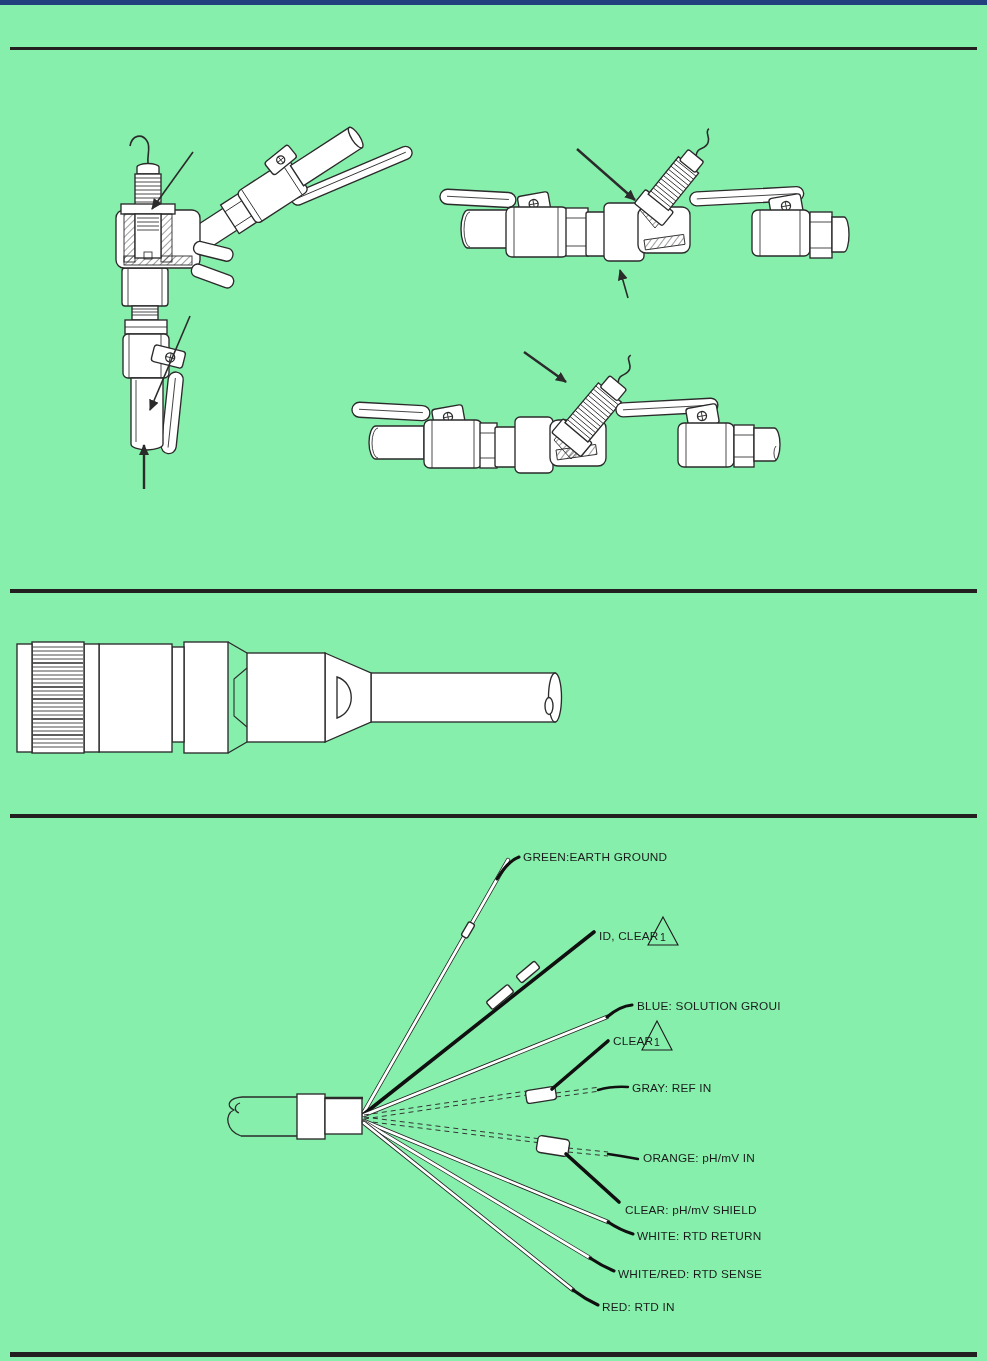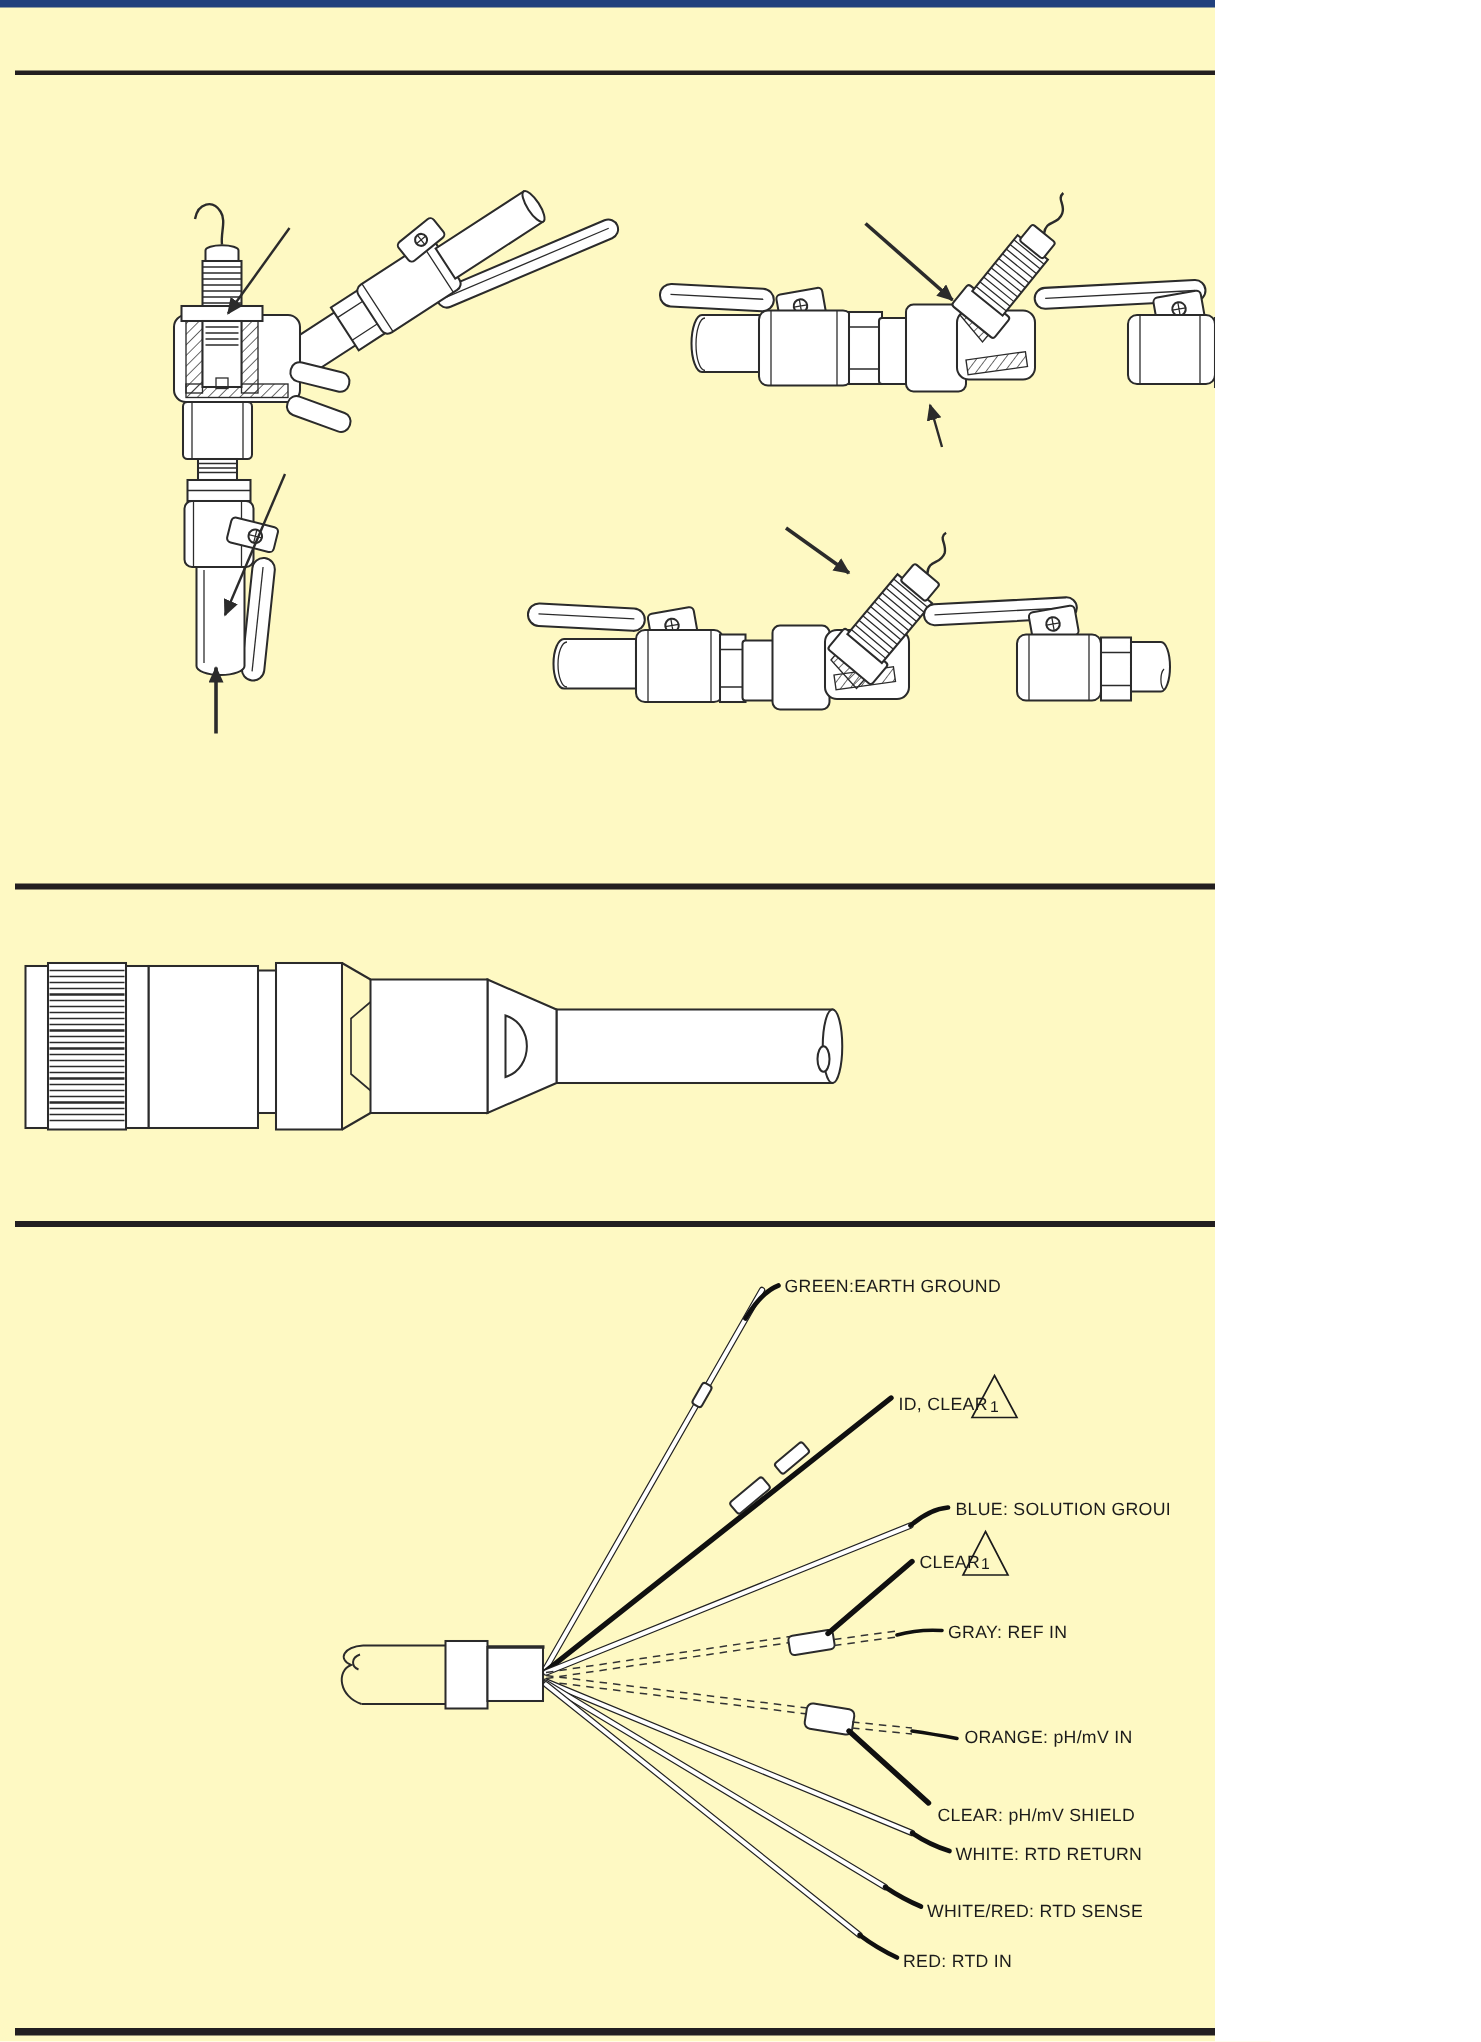--- a/index.html
+++ b/index.html
@@ -1,16 +1,16 @@
 <!DOCTYPE html>
 <html><head>
 <meta charset="utf-8">
 <style>
   html,body{margin:0;padding:0;background:#ffffff;}
-  .page{position:relative;width:810px;height:1361px;background:#fef9c3;overflow:hidden;
+  .page{position:relative;width:987px;height:1361px;background:#86efac;overflow:hidden;
         font-family:"Liberation Sans",sans-serif;}
   .topbar{position:absolute;left:0;top:0;width:987px;height:5px;background:#21407d;}
   .rule{position:absolute;left:10px;width:967px;background:#231f20;}
   #rule1{top:47px;height:3px;}
   #rule2{top:589px;height:4px;}
   #rule3{top:814px;height:4px;}
   #rule4{top:1352px;height:5px;}
   svg{position:absolute;left:0;}
   .part{fill:#ffffff;stroke:#2b2b2b;stroke-width:1.35;}
   .ink{fill:none;stroke:#2b2b2b;}

